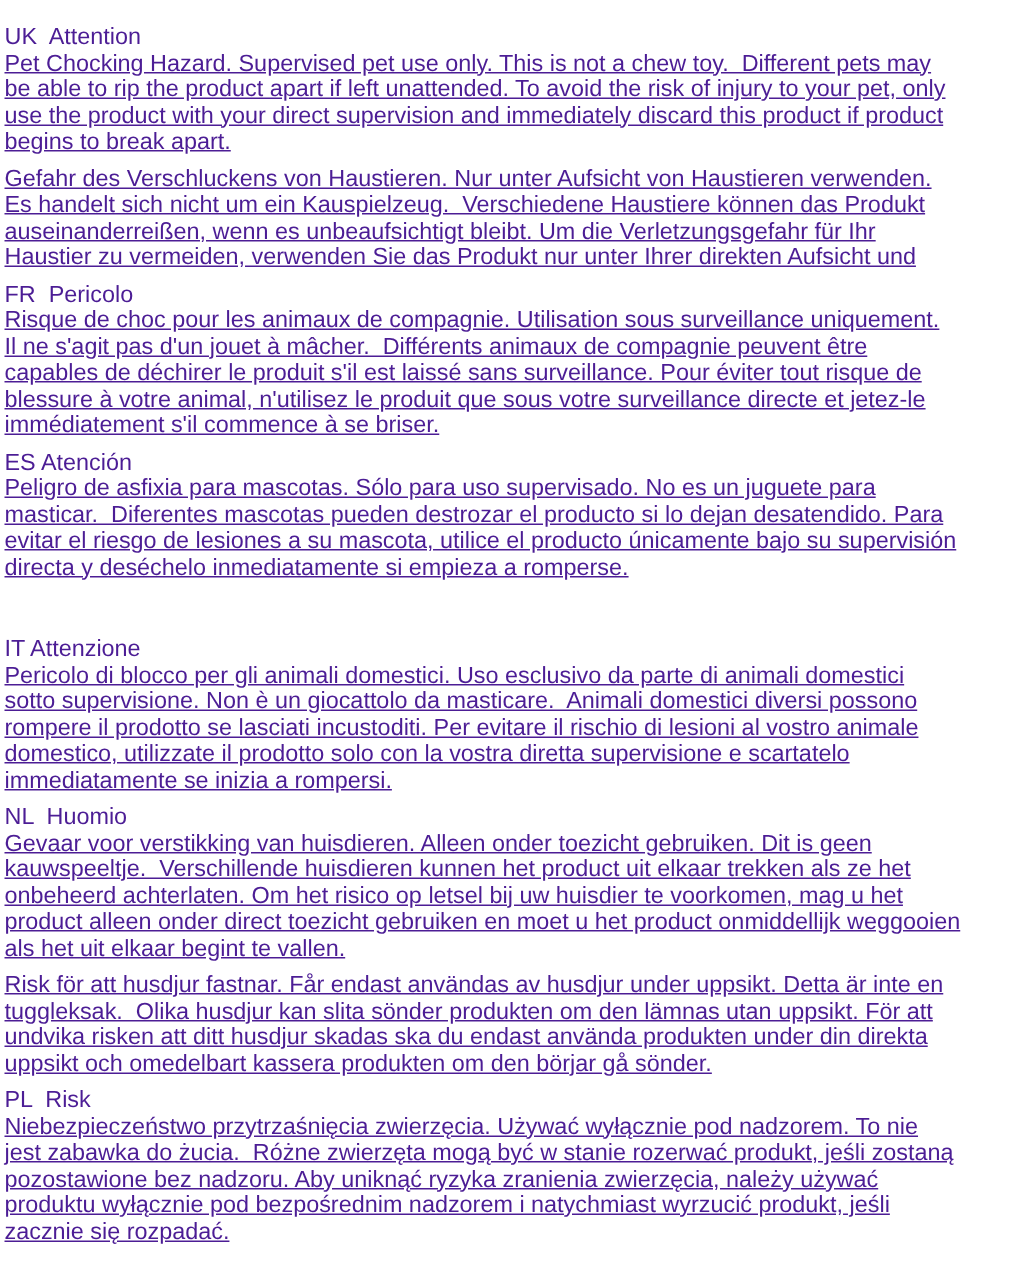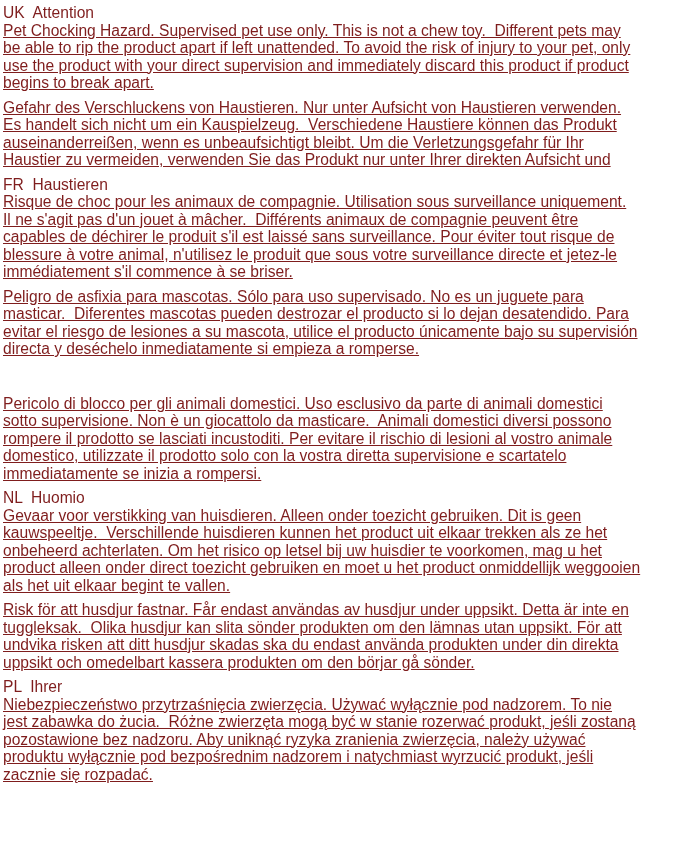--- a/index.html
+++ b/index.html
@@ -5,27 +5,27 @@
 <style>
   html, body {
     margin: 0;
     padding: 0;
     background: #ffffff;
   }
   .page {
     width: 679px;
     height: 851px;
     box-sizing: border-box;
-    padding: 4px 4px 0 3px;
+    padding: 16px 4px 0 3px;
     background: #ffffff;
     overflow: hidden;
     font-family: "Liberation Sans", "DejaVu Sans", sans-serif;
     font-size: 15.6px;
     line-height: 17.5px;
-    color: #7f1d1d;
+    color: #4c1d95;
     font-weight: 400;
     letter-spacing: 0px;
   }
   .warning-section {
     margin: 0 0 7px 0;
   }
   .warning-heading {
     white-space: pre-wrap;
   }
   .warning-body {
@@ -50,38 +50,40 @@
   </section>
 
   <section class="warning-section">
     <div class="warning-body">Gefahr des Verschluckens von Haustieren. Nur unter Aufsicht von Haustieren verwenden.
 Es handelt sich nicht um ein Kauspielzeug.  Verschiedene Haustiere können das Produkt
 auseinanderreißen, wenn es unbeaufsichtigt bleibt. Um die Verletzungsgefahr für Ihr
 Haustier zu vermeiden, verwenden Sie das Produkt nur unter Ihrer direkten Aufsicht und</div>
   </section>
 
   <section class="warning-section">
-    <div class="warning-heading">FR  Haustieren</div>
+    <div class="warning-heading">FR  Pericolo</div>
     <div class="warning-body">Risque de choc pour les animaux de compagnie. Utilisation sous surveillance uniquement.
 Il ne s'agit pas d'un jouet à mâcher.  Différents animaux de compagnie peuvent être
 capables de déchirer le produit s'il est laissé sans surveillance. Pour éviter tout risque de
 blessure à votre animal, n'utilisez le produit que sous votre surveillance directe et jetez-le
 immédiatement s'il commence à se briser.</div>
   </section>
 
   <section class="warning-section">
+    <div class="warning-heading">ES Atención</div>
     <div class="warning-body">Peligro de asfixia para mascotas. Sólo para uso supervisado. No es un juguete para
 masticar.  Diferentes mascotas pueden destrozar el producto si lo dejan desatendido. Para
 evitar el riesgo de lesiones a su mascota, utilice el producto únicamente bajo su supervisión
 directa y deséchelo inmediatamente si empieza a romperse.</div>
   </section>
 
   <div class="section-spacer"></div>
 
   <section class="warning-section">
+    <div class="warning-heading">IT Attenzione</div>
     <div class="warning-body">Pericolo di blocco per gli animali domestici. Uso esclusivo da parte di animali domestici
 sotto supervisione. Non è un giocattolo da masticare.  Animali domestici diversi possono
 rompere il prodotto se lasciati incustoditi. Per evitare il rischio di lesioni al vostro animale
 domestico, utilizzate il prodotto solo con la vostra diretta supervisione e scartatelo
 immediatamente se inizia a rompersi.</div>
   </section>
 
   <section class="warning-section">
     <div class="warning-heading">NL  Huomio</div>
     <div class="warning-body">Gevaar voor verstikking van huisdieren. Alleen onder toezicht gebruiken. Dit is geen
@@ -92,21 +94,21 @@
   </section>
 
   <section class="warning-section">
     <div class="warning-body">Risk för att husdjur fastnar. Får endast användas av husdjur under uppsikt. Detta är inte en
 tuggleksak.  Olika husdjur kan slita sönder produkten om den lämnas utan uppsikt. För att
 undvika risken att ditt husdjur skadas ska du endast använda produkten under din direkta
 uppsikt och omedelbart kassera produkten om den börjar gå sönder.</div>
   </section>
 
   <section class="warning-section">
-    <div class="warning-heading">PL  Ihrer</div>
+    <div class="warning-heading">PL  Risk</div>
     <div class="warning-body">Niebezpieczeństwo przytrzaśnięcia zwierzęcia. Używać wyłącznie pod nadzorem. To nie
 jest zabawka do żucia.  Różne zwierzęta mogą być w stanie rozerwać produkt, jeśli zostaną
 pozostawione bez nadzoru. Aby uniknąć ryzyka zranienia zwierzęcia, należy używać
 produktu wyłącznie pod bezpośrednim nadzorem i natychmiast wyrzucić produkt, jeśli
 zacznie się rozpadać.</div>
   </section>
 
 </div>
 
 </body></html>

